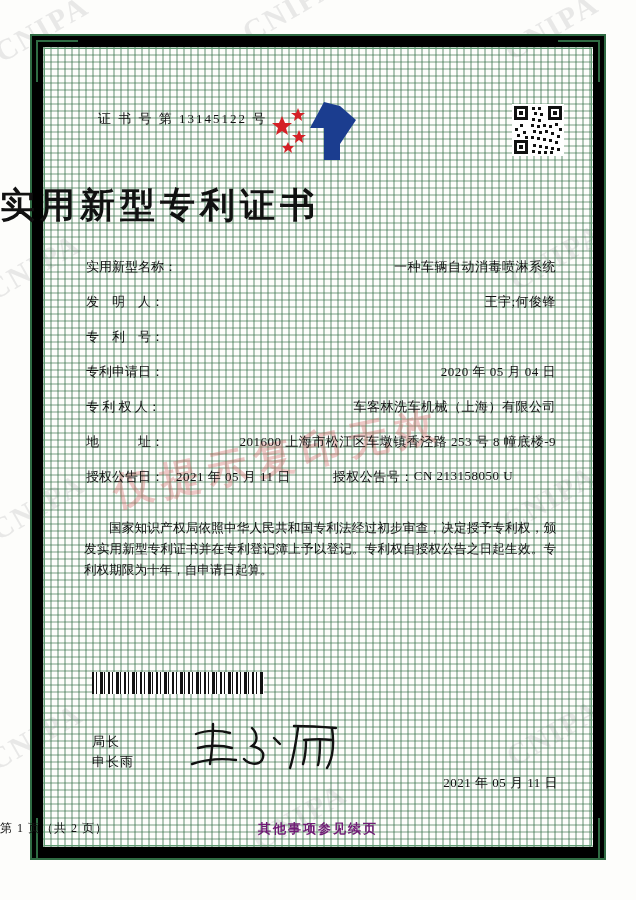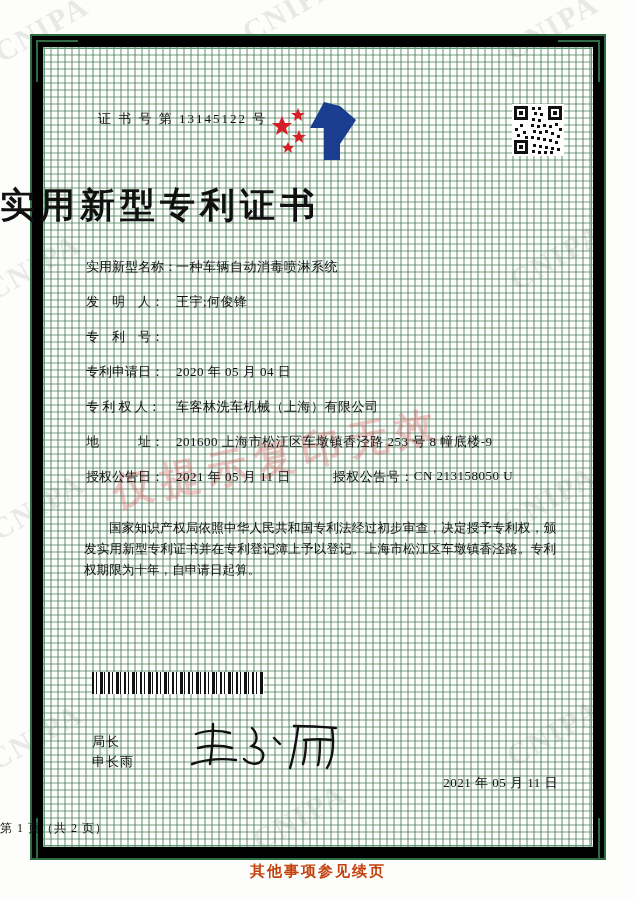--- a/index.html
+++ b/index.html
@@ -156,21 +156,21 @@
     font-size: 13px;
     color: #111;
   }
   .flabel {
     width: 90px;
     flex: none;
     letter-spacing: 0px;
     white-space: nowrap;
     font-family: Liberation Serif, serif;
   }
-  .fvalue { flex: 1; letter-spacing: .5px; }
+  .fvalue { flex: 1; letter-spacing: .5px; text-align: right; }
   .fvalue.inline2 { display: flex; }
   .fv-a { }
   .fv-b { margin-left: 42px; }
 
   
   .paras {
     position: absolute;
     left: 84px; top: 518px;
     width: 472px;
     font-family: "Liberation Serif", serif;
@@ -216,27 +216,27 @@
   .page-no {
     position: absolute;
     left: 0; right: 0; top: 820px;
     text-align: left;
     font-family: "Liberation Serif", serif;
     font-size: 12px;
     letter-spacing: 1px;
   }
   .footer-note {
     position: absolute;
-    left: 0; right: 0; top: 862px;
+    left: 0; right: 0; top: 820px;
     text-align: center;
     font-family: "Liberation Serif", serif;
-    font-size: 15px;
+    font-size: 13px;
     font-weight: 700;
     letter-spacing: 2px;
-    color: #c2410c;
+    color: #701a75;
   }
 </style>
 </head>
 <body>
 
 <div class="page">
 
   <div class="wm w1">CNIPA</div>
   <div class="wm w2">CNIPA</div>
   <div class="wm w3">CNIPA</div>
@@ -351,21 +351,21 @@
       <div class="flabel">授权公告日：</div>
       <div class="fvalue inline2">
         <span class="fv-a">2021 年 05 月 11 日</span>
         <span class="fv-b">授权公告号：</span>
         <span style="margin-left:0">CN 213158050 U</span>
       </div>
     </div>
   </div>
 
   <div class="paras">
-    <p>国家知识产权局依照中华人民共和国专利法经过初步审查，决定授予专利权，颁发实用新型专利证书并在专利登记簿上予以登记。上海市松江区车墩镇香泾路。专利权期限为十年，自申请日起算。</p>
+    <p>国家知识产权局依照中华人民共和国专利法经过初步审查，决定授予专利权，颁发实用新型专利证书并在专利登记簿上予以登记。专利权自授权公告之日起生效。专利权期限为十年，自申请日起算。</p>
   </div>
 
   <div class="barcode"></div>
 
   <div class="sig-label">
     <div>局长</div>
     <div>申长雨</div>
   </div>
 
   <svg class="sig-hand" viewBox="0 0 160 54">

